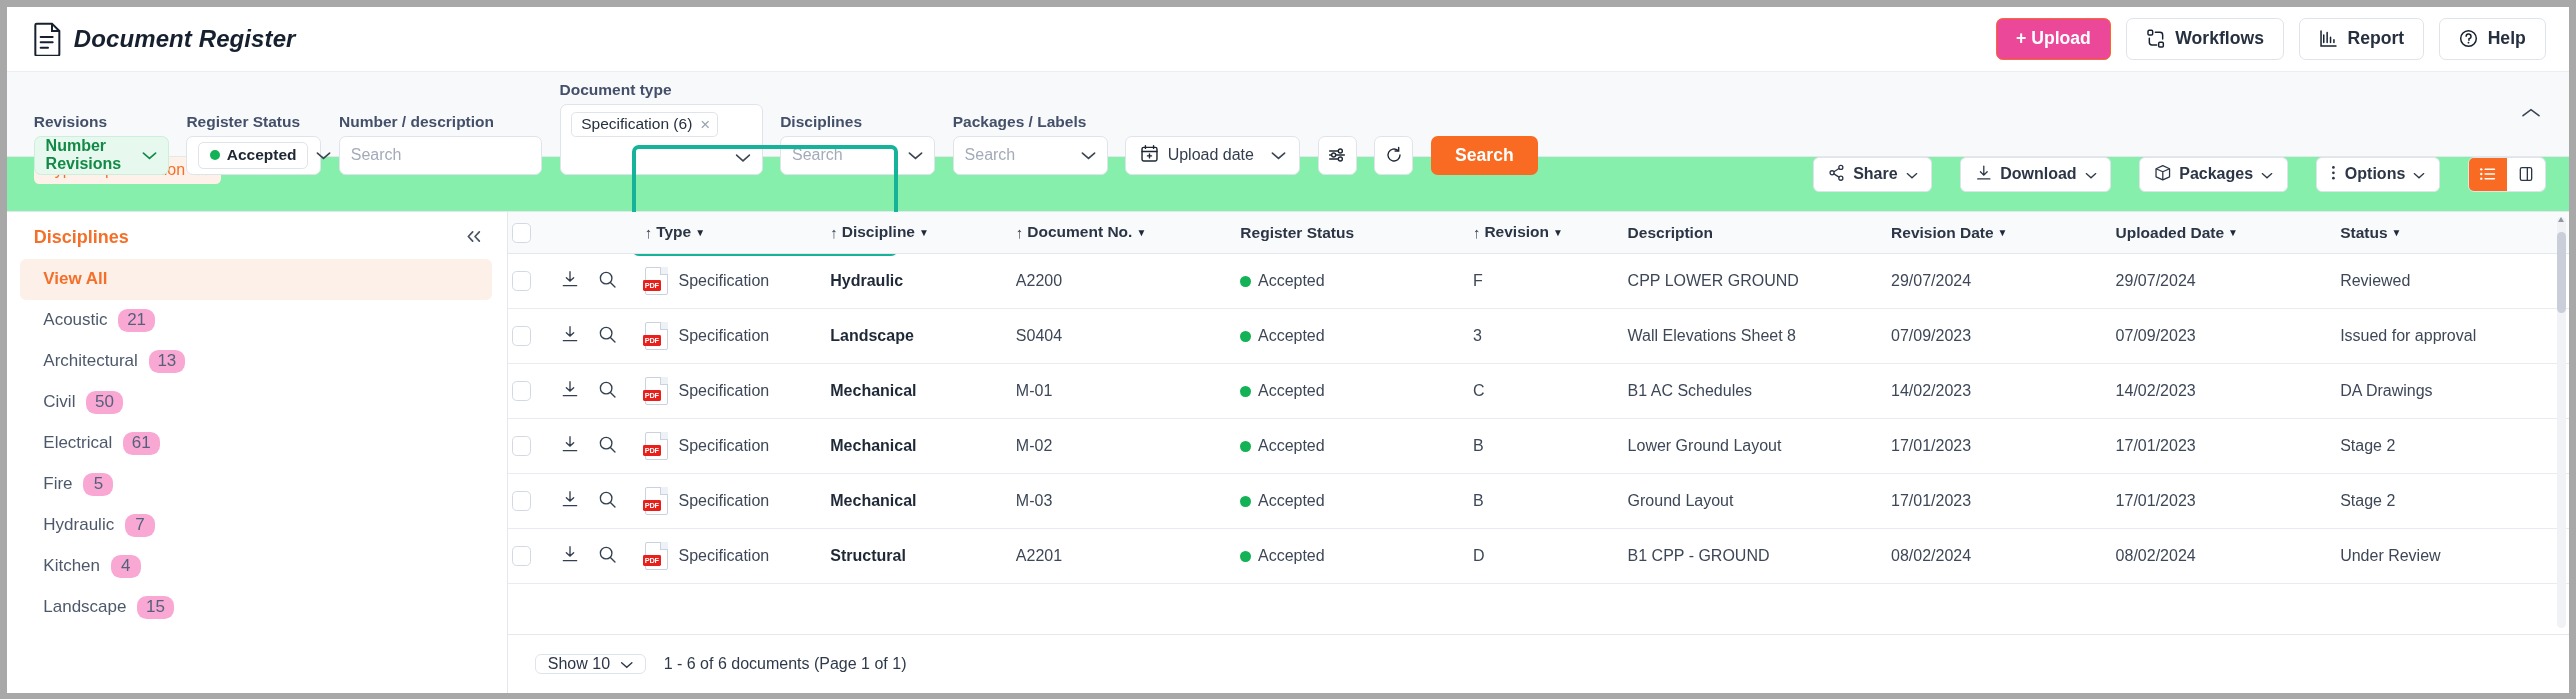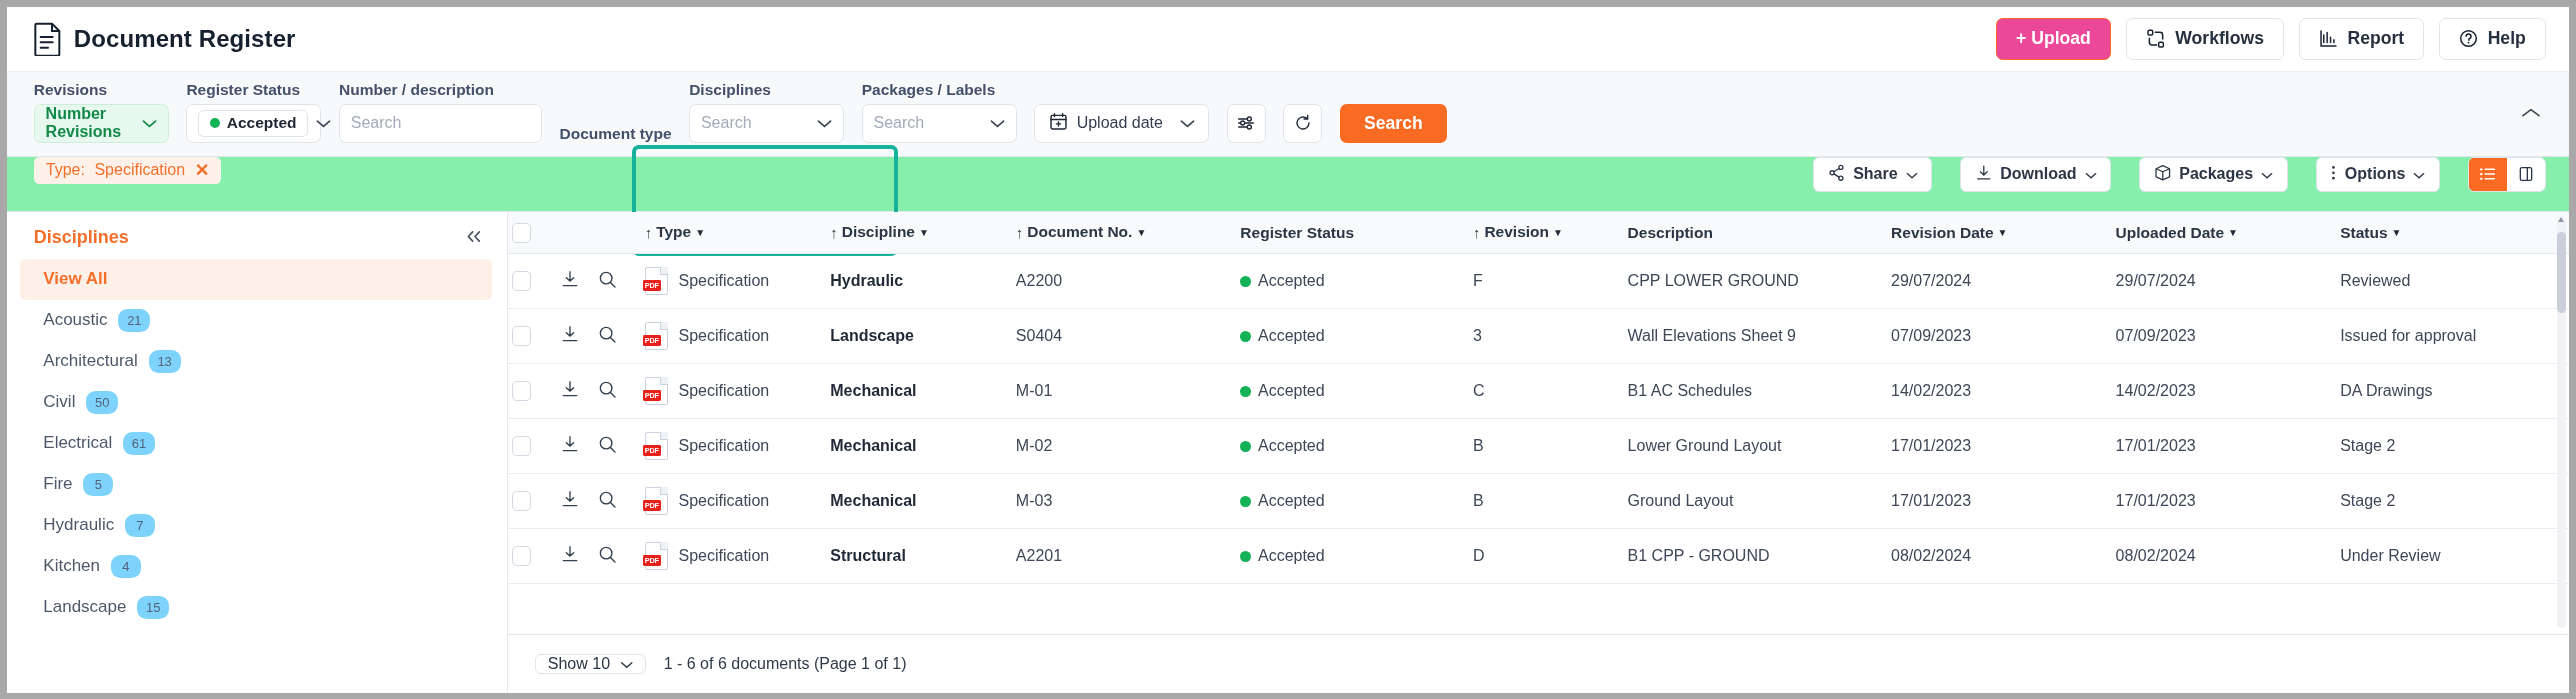--- a/index.html
+++ b/index.html
@@ -21,21 +21,21 @@
   
   .header {
     height: 64px; flex: 0 0 64px;
     display: flex; align-items: center;
     padding: 0 23px 0 27px;
     background: #ffffff;
   }
   .title-wrap { display: flex; align-items: center; gap: 12px; }
   .doc-icon { width: 28px; height: 34px; display:block; }
   .page-title {
-    font-size: 24px; font-weight: 700; color: #16202e; letter-spacing: 0.1px;
+    font-size: 24px; font-weight: 700; color: #16202e; letter-spacing: 0.1px; font-style: italic;
   }
   .header-actions { margin-left: auto; display: flex; align-items: center; gap: 15px; }
   .btn {
     height: 42px; border-radius: 6.8px; border: 0.7px solid #dfe3ea;
     background: #fff; color: #26303f;
     display: flex; align-items: center; justify-content: center; gap: 9.5px;
     padding: 0 19px; font-size: 17.6px; font-weight: 600; cursor: pointer;
     white-space: nowrap;
   }
   .btn-primary {
@@ -145,24 +145,24 @@
   }
   .sb-title { font-size: 18px; color: #f4702a; font-weight: 700; }
   .sb-collapse { margin-left: auto; cursor: pointer; color: #4b5565; }
   .sb-item {
     display: flex; align-items: center; gap: 10.8px;
     height: 41px; margin: 0 15px 0 13.5px; padding: 0 23px;
     border-radius: 6px; font-size: 17px; color: #4d596b; cursor: pointer;
   }
   .sb-item.active { background: #fdf0e8; color: #f4702a; font-weight: 700; }
   .sb-count {
-    background: #7dd3fc; color: #55617a; border-radius: 9.5px;
+    background: #f9a8d4; color: #55617a; border-radius: 9.5px;
     min-width: 30px; height: 23px; padding: 0 8.8px;
     display: inline-flex; align-items: center; justify-content: center;
-    font-size: 13px;
+    font-size: 17px;
   }
 
   
   .tablewrap { flex: 1; display: flex; flex-direction: column; min-width: 0; background: #fff; }
   .tscroll { flex: 1; overflow: hidden; position: relative; }
   table { width: 100%; border-collapse: collapse; table-layout: fixed; }
   thead th {
     background: #f9fafb; border-bottom: 0.7px solid #e4e7ec;
     height: 42px; font-size: 15.5px; color: #2b3545; font-weight: 600;
     text-align: left; padding: 0 4px; white-space: nowrap;
@@ -323,20 +323,31 @@
 
       <div class="fgroup">
         <div class="flabel">Number / description</div>
         <div class="fctl w-number">
           <span class="ftext placeholder">Search</span>
         </div>
       </div>
 
       <div class="fgroup">
         <div class="flabel">Document type</div>
+        <div class="fctl doctype-ctl w-doctype">
+          <span class="tag">
+            <span>Specification (6)</span>
+            <span class="tag-x">×</span>
+          </span>
+          <span class="doctype-chev">
+            <svg width="16" height="10" viewBox="0 0 22 14" fill="none" stroke="#3c4654" stroke-width="2.2" stroke-linecap="round">
+                <path d="M2 3l9 8 9-8"></path>
+              </svg>
+          </span>
+        </div>
       </div>
 
       <div class="fgroup">
         <div class="flabel">Disciplines</div>
         <div class="fctl w-disc">
           <span class="ftext placeholder">Search</span>
           <span class="chev">
             <svg width="15" height="9.5" viewBox="0 0 22 14" fill="none" stroke="#3c4654" stroke-width="2.4" stroke-linecap="round">
                 <path d="M2 3l9 8 9-8"></path>
               </svg>
@@ -672,21 +683,21 @@
                 </td>
                 <td class="bold">Landscape</td>
                 <td>S0404</td>
                 <td>
                   <span class="status-accepted">
                     <span class="dot"></span>
                     <span>Accepted</span>
                   </span>
                 </td>
                 <td>3</td>
-                <td>Wall Elevations Sheet 9</td>
+                <td>Wall Elevations Sheet 8</td>
                 <td>07/09/2023</td>
                 <td>07/09/2023</td>
                 <td>Issued for approval</td>
               </tr>
               <tr>
                 <td>
                   <span class="cbox"></span>
                 </td>
                 <td>
                   <span class="rowicons">

